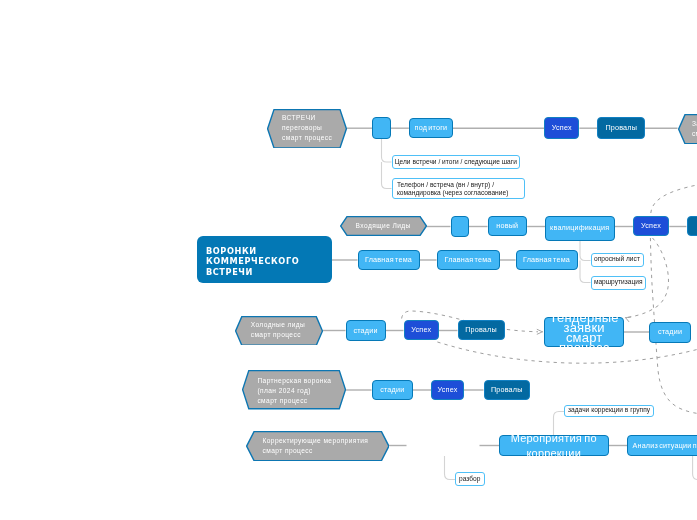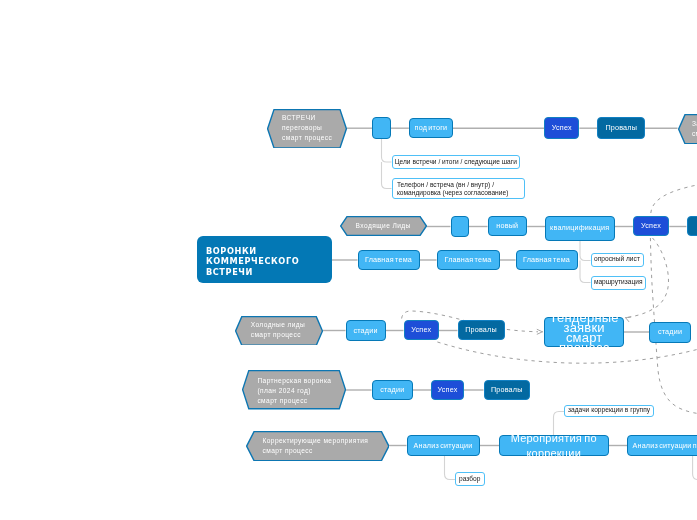--- a/index.html
+++ b/index.html
@@ -91,21 +91,20 @@
   <div class="node rect blue" style="left:357.5px;top:250px;width:62px;height:20px;font-size:7.2px;border-radius:4px;">Главная тема</div>
   <div class="node rect blue" style="left:436.5px;top:250px;width:63px;height:20px;font-size:7.2px;border-radius:4px;">Главная тема</div>
   <div class="node rect blue" style="left:515.5px;top:250px;width:62px;height:20px;font-size:7.2px;border-radius:4px;">Главная тема</div>
   <div class="node rect blue" style="left:345.5px;top:320.3px;width:40px;height:20.5px;font-size:7.2px;border-radius:4px;">стадии</div>
   <div class="node rect green" style="left:403.5px;top:320.3px;width:35.5px;height:20px;font-size:7.2px;border-radius:4px;">Успех</div>
   <div class="node rect red" style="left:457.5px;top:320.3px;width:47px;height:20px;font-size:7.2px;border-radius:4px;">Провалы</div>
   <div class="node rect blue" style="left:649px;top:321.5px;width:42px;height:21px;font-size:7.2px;border-radius:4px;">стадии</div>
   <div class="node rect blue" style="left:371.5px;top:379.8px;width:41.5px;height:20.2px;font-size:7.2px;border-radius:4px;">стадии</div>
   <div class="node rect green" style="left:431px;top:379.8px;width:33px;height:20.2px;font-size:7.2px;border-radius:4px;">Успех</div>
   <div class="node rect red" style="left:483.5px;top:379.8px;width:46.5px;height:20.2px;font-size:7.2px;border-radius:4px;">Провалы</div>
-  <div class="node rect blue" style="left:406.5px;top:435px;width:73px;height:21px;font-size:7.2px;border-radius:4px;">Анализ ситуации</div>
   <div class="node rect blue" style="left:499px;top:435px;width:109.5px;height:21px;font-size:11px;border-radius:4px;">Мероприятия по коррекции</div>
   <div class="node rect blue" style="left:627.2px;top:435px;width:75px;height:21px;font-size:7.2px;border-radius:4px;">Анализ ситуации п</div>
   <div class="node rect white" style="left:454.7px;top:472.3px;width:30px;height:14px;font-size:6.6px;border-radius:3px;">разбор</div>
   <div class="node rect white" style="left:564.3px;top:404.5px;width:89.5px;height:12.5px;font-size:6.6px;border-radius:3px;">задачи коррекции в группу</div>
 
   <div class="node root" style="left:197px;top:235.8px;width:135px;height:47.6px;display:block;padding-left:48px;">
     <div class="root-text">
       <div>ВОРОНКИ</div>
       <div>КОММЕРЧЕСКОГО</div>
       <div>ВСТРЕЧИ</div>

